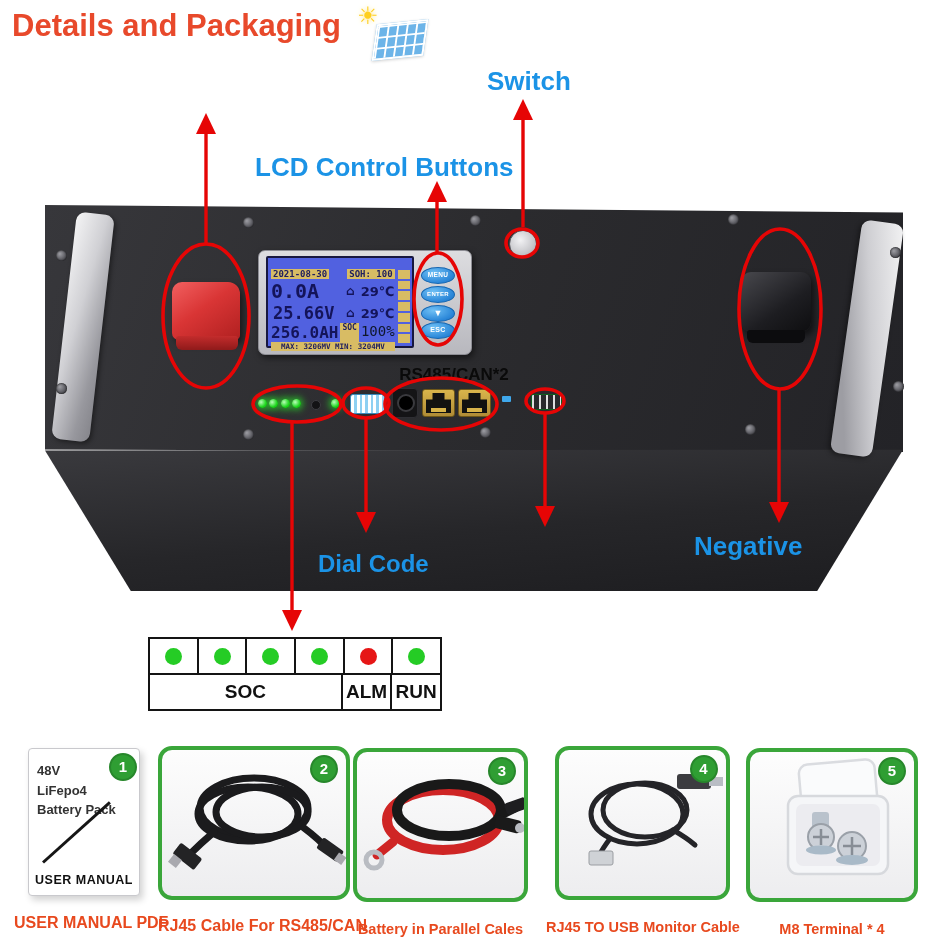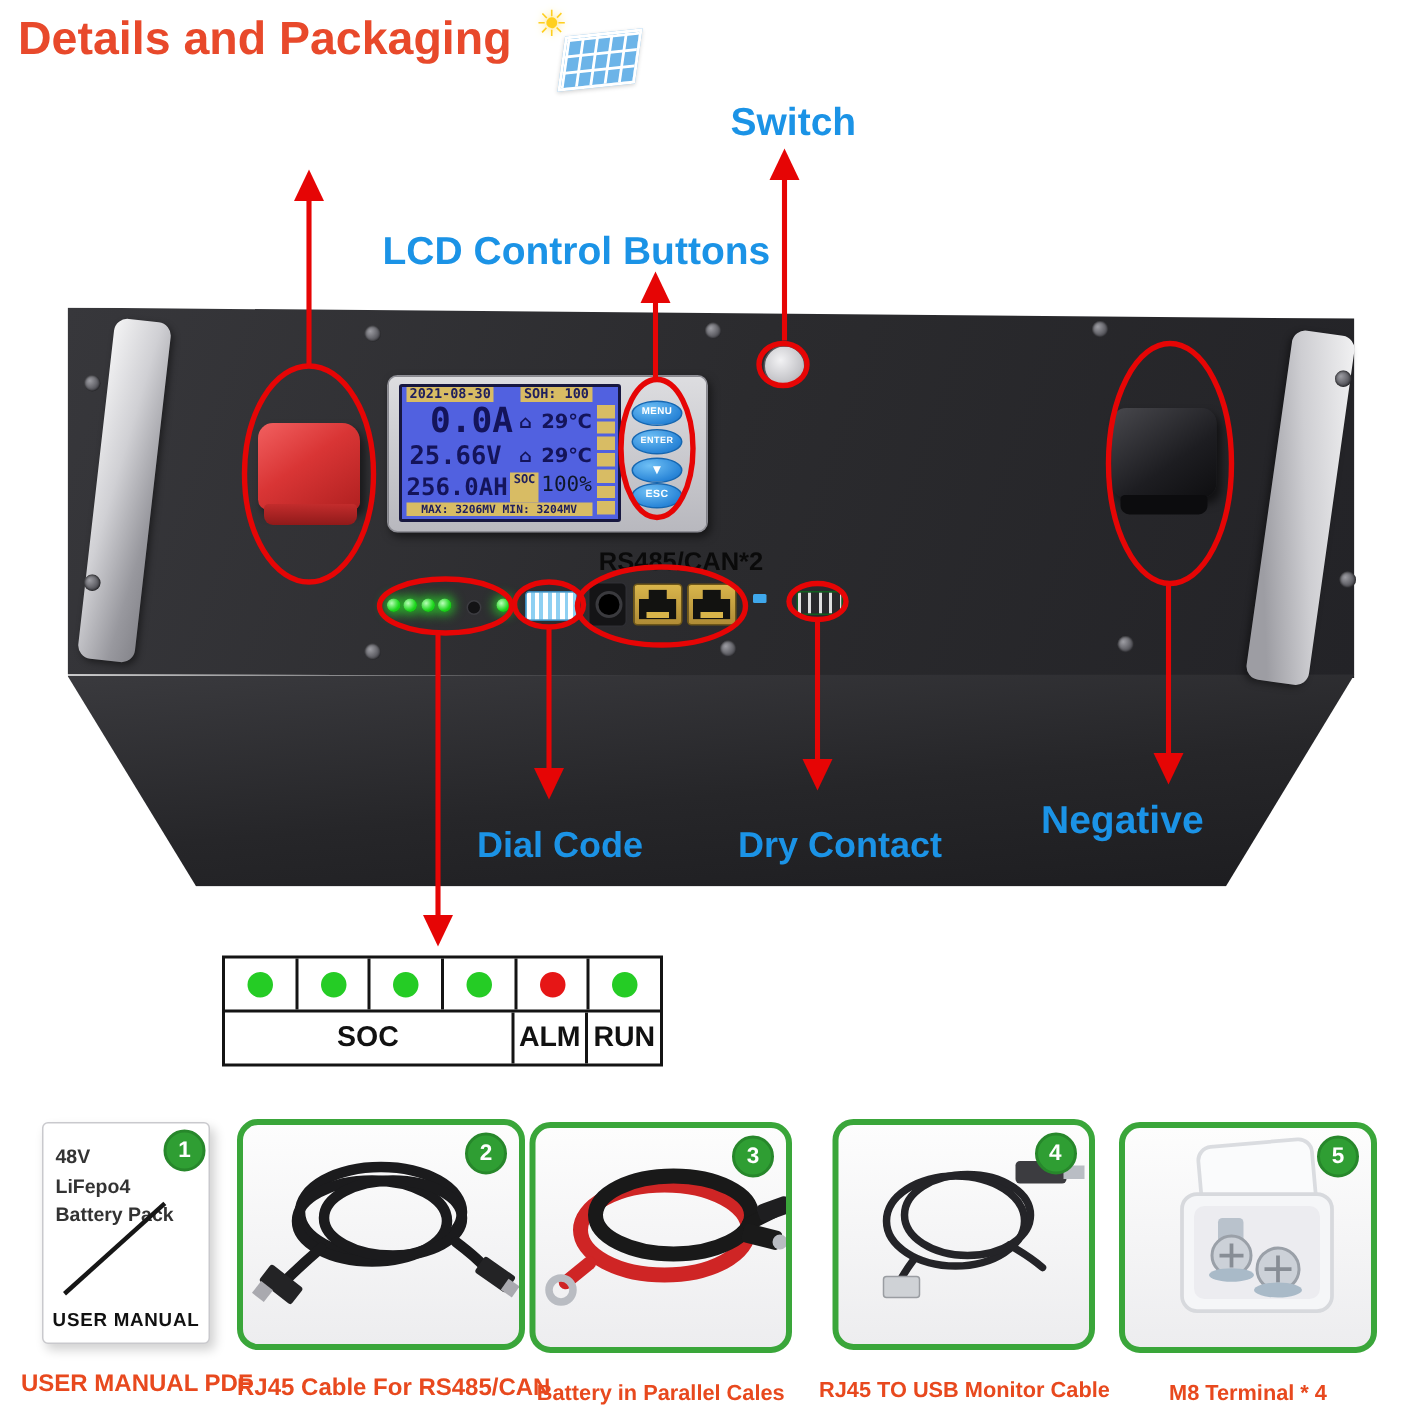--- a/index.html
+++ b/index.html
@@ -90,27 +90,27 @@
               box-shadow:3px 4px 6px rgba(0,0,0,.55)"></div>
   <div class="abs" style="left:747px;top:330px;width:58px;height:13px;border-radius:3px 3px 6px 6px;background:#0c0c0e"></div>
 
   <div class="abs" style="left:509px;top:230px;width:26px;height:26px;border-radius:50%;border:1px solid #55555a;
               background:radial-gradient(circle at 40% 35%,#f2f2f4,#c6c6ca 60%,#97979d)"></div>
 
   <div class="abs" style="left:258px;top:250px;width:212px;height:103px;border-radius:7px;border:1px solid #8e8e95;
               background:linear-gradient(180deg,#dddde0,#b8b8be);box-shadow:2px 3px 6px rgba(0,0,0,.5)"></div>
   <div class="abs" style="left:266px;top:256px;width:144px;height:88px;background:#5161e0;border:2px solid #17173f;
               border-radius:2px;display:flex;z-index:5">
-    <div style="flex:1;display:flex;flex-direction:column;padding:0 2px 2px 3px">
+    <div style="flex:1;display:flex;flex-direction:column;padding:11px 2px 2px 3px">
       <div style="display:flex;justify-content:space-between">
         <span class="chip" style="font-size:9px">2021-08-30</span>
         <span class="chip" style="font-size:9px">SOH: 100</span>
       </div>
       <div style="flex:1;display:flex;align-items:center;color:#14145a;font-family:'DejaVu Sans Mono',monospace;font-weight:bold">
-        <span style="font-size:23px;flex:1;text-align:right;padding-right:4px">0.0A</span>
+        <span style="font-size:20px;flex:1;text-align:left;padding-right:4px">0.0A</span>
         <span style="font-size:12px;font-family:'DejaVu Sans',sans-serif">⌂</span>
         <span style="font-size:13px;width:40px;text-align:right;font-family:'DejaVu Sans',sans-serif">29℃</span>
       </div>
       <div style="flex:1;display:flex;align-items:center;color:#14145a;font-family:'DejaVu Sans Mono',monospace;font-weight:bold">
         <span style="font-size:17px;flex:1;text-align:left;padding-left:2px">25.66V</span>
         <span style="font-size:12px;font-family:'DejaVu Sans',sans-serif">⌂</span>
         <span style="font-size:13px;width:40px;text-align:right;font-family:'DejaVu Sans',sans-serif">29℃</span>
       </div>
       <div style="flex:1;display:flex;color:#14145a;font-family:'DejaVu Sans Mono',monospace;font-weight:bold">
         <span style="font-size:16px">256.0AH</span>
@@ -160,21 +160,20 @@
   </div>
 
   <div class="abs" style="left:502px;top:396px;width:9px;height:6px;border-radius:1px;background:#3fa8ec"></div>
 
   <div class="abs" style="left:531px;top:394px;width:29px;height:14px;border-radius:2px;border:1px solid #0f5f1f;
               background:linear-gradient(180deg,#4fc05f,#2e9340);
               background-image:repeating-linear-gradient(90deg,rgba(255,255,255,.85) 0 2px,transparent 2px 7px)"></div>
 
   <div class="abs" style="left:390px;top:365px;width:128px;text-align:center;font-weight:bold;font-size:17px;color:#0a0a0a;z-index:6">RS485/CAN*2</div>
   <div class="bodylabel" style="left:318px;top:550px;font-size:24px">Dial Code</div>
-  <div class="bodylabel" style="left:492px;top:550px;font-size:24px">Dry Contact</div>
   <div class="bodylabel" style="left:694px;top:531px;font-size:26px">Negative</div>
 
   <svg class="abs" style="left:0;top:0;z-index:20;pointer-events:none" width="944" height="944" viewBox="0 0 944 944">
     <g fill="none" stroke="#e60505" stroke-width="3.6">
       <ellipse cx="206" cy="316" rx="43" ry="72"></ellipse>
       <ellipse cx="438" cy="299" rx="24" ry="46"></ellipse>
       <ellipse cx="522" cy="243" rx="16" ry="14"></ellipse>
       <ellipse cx="297" cy="404" rx="44" ry="18"></ellipse>
       <ellipse cx="366" cy="403" rx="23" ry="15"></ellipse>
       <ellipse cx="441" cy="404" rx="56" ry="26"></ellipse>

